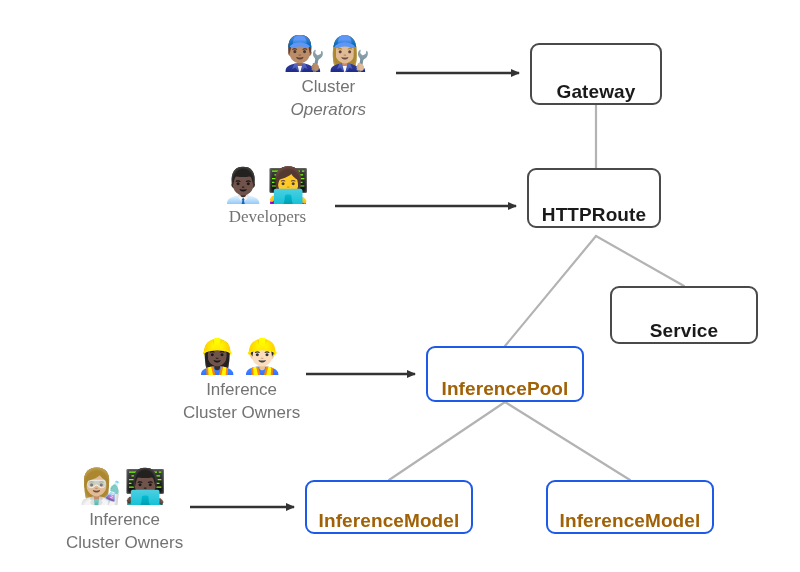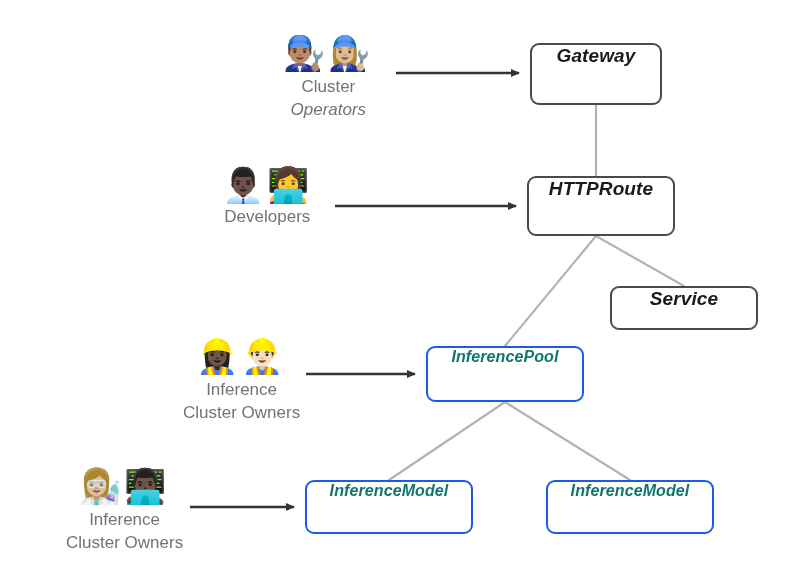--- a/index.html
+++ b/index.html
@@ -22,39 +22,38 @@
     left: 0;
     top: 0;
     width: 800px;
     height: 572px;
     pointer-events: none;
   }
   .node {
     position: absolute;
     box-sizing: border-box;
     display: flex;
-    align-items: flex-start;
+    align-items: flex-end;
     justify-content: center;
     background: #ffffff;
     border-radius: 9px;
     font-weight: bold;
     letter-spacing: 0.1px;
     text-align: center;
     z-index: 3;
-    font-style: italic;
   }
   .node.dark {
     border: 2.2px solid #4a4a4a;
     color: #1a1a1a;
     font-size: 19px;
   }
   .node.blue {
     border: 2.4px solid #1e5ae8;
-    color: #0f766e;
-    font-size: 16px;
+    color: #a16207;
+    font-size: 19px;
   }
   .persona {
     position: absolute;
     display: flex;
     flex-direction: column;
     align-items: center;
     z-index: 3;
   }
   .persona-emoji {
     font-family: "DejaVu Sans", sans-serif;
@@ -95,45 +94,45 @@
         <line x1="335" y1="206" x2="516" y2="206" stroke="#333333" stroke-width="2.4" marker-end="url(#arrowhead)"></line>
         <line x1="306" y1="374" x2="415" y2="374" stroke="#333333" stroke-width="2.4" marker-end="url(#arrowhead)"></line>
         <line x1="190" y1="507" x2="294" y2="507" stroke="#333333" stroke-width="2.4" marker-end="url(#arrowhead)"></line>
       </g>
   </svg>
 
   <div id="nodes-layer">
       <div class="node dark" style="left: 530px; top: 43px; width: 132px; height: 62px;">
         <span>Gateway</span>
       </div>
-      <div class="node dark" style="left: 527px; top: 176px; width: 148px; height: 60px;">
+      <div class="node dark" style="left: 527px; top: 168px; width: 134px; height: 60px;">
         <span>HTTPRoute</span>
       </div>
-      <div class="node dark" style="left: 610px; top: 286px; width: 148px; height: 44px;">
+      <div class="node dark" style="left: 610px; top: 286px; width: 148px; height: 58px;">
         <span>Service</span>
       </div>
       <div class="node blue" style="left: 426px; top: 346px; width: 158px; height: 56px;">
         <span>InferencePool</span>
       </div>
       <div class="node blue" style="left: 305px; top: 480px; width: 168px; height: 54px;">
         <span>InferenceModel</span>
       </div>
       <div class="node blue" style="left: 546px; top: 480px; width: 168px; height: 54px;">
         <span>InferenceModel</span>
       </div>
     </div>
   <div id="personas-layer">
       <div class="persona" style="left: 283px; top: 33px; transform: translateX(0px);">
         <div class="persona-emoji">👨🏽‍🔧👩🏼‍🔧</div>
         <div class="persona-label">Cluster</div>
         <div class="persona-label" style="margin-top: 0px; font-style: italic;">Operators</div>
       </div>
       <div class="persona" style="left: 222px; top: 165px; transform: translateX(0px);">
         <div class="persona-emoji">👨🏿‍💼👩‍💻</div>
-        <div class="persona-label" style="margin-top: 0px;">Developers</div>
+        <div class="persona-label" style="margin-top: 0px; font-family: Liberation Serif, serif;">Developers</div>
       </div>
       <div class="persona" style="left: 183px; top: 336px; transform: translateX(0px);">
         <div class="persona-emoji">👷🏿‍♀️👷🏻‍♂️</div>
         <div class="persona-label">Inference</div>
         <div class="persona-label" style="margin-top: 0px;">Cluster Owners</div>
       </div>
       <div class="persona" style="left: 66px; top: 466px; transform: translateX(0px);">
         <div class="persona-emoji">👩🏼‍🔬👨🏿‍💻</div>
         <div class="persona-label">Inference</div>
         <div class="persona-label" style="margin-top: 0px;">Cluster Owners</div>

